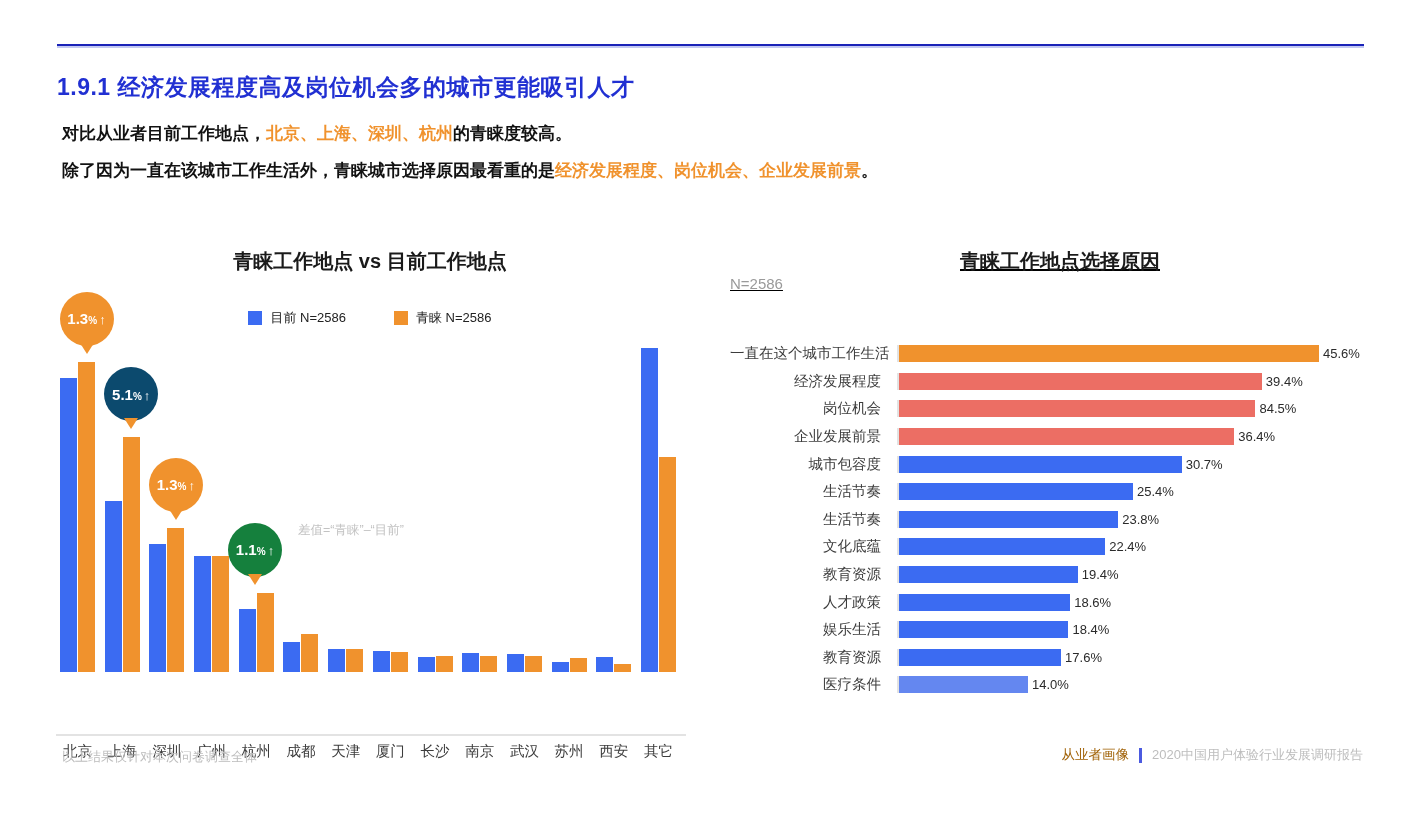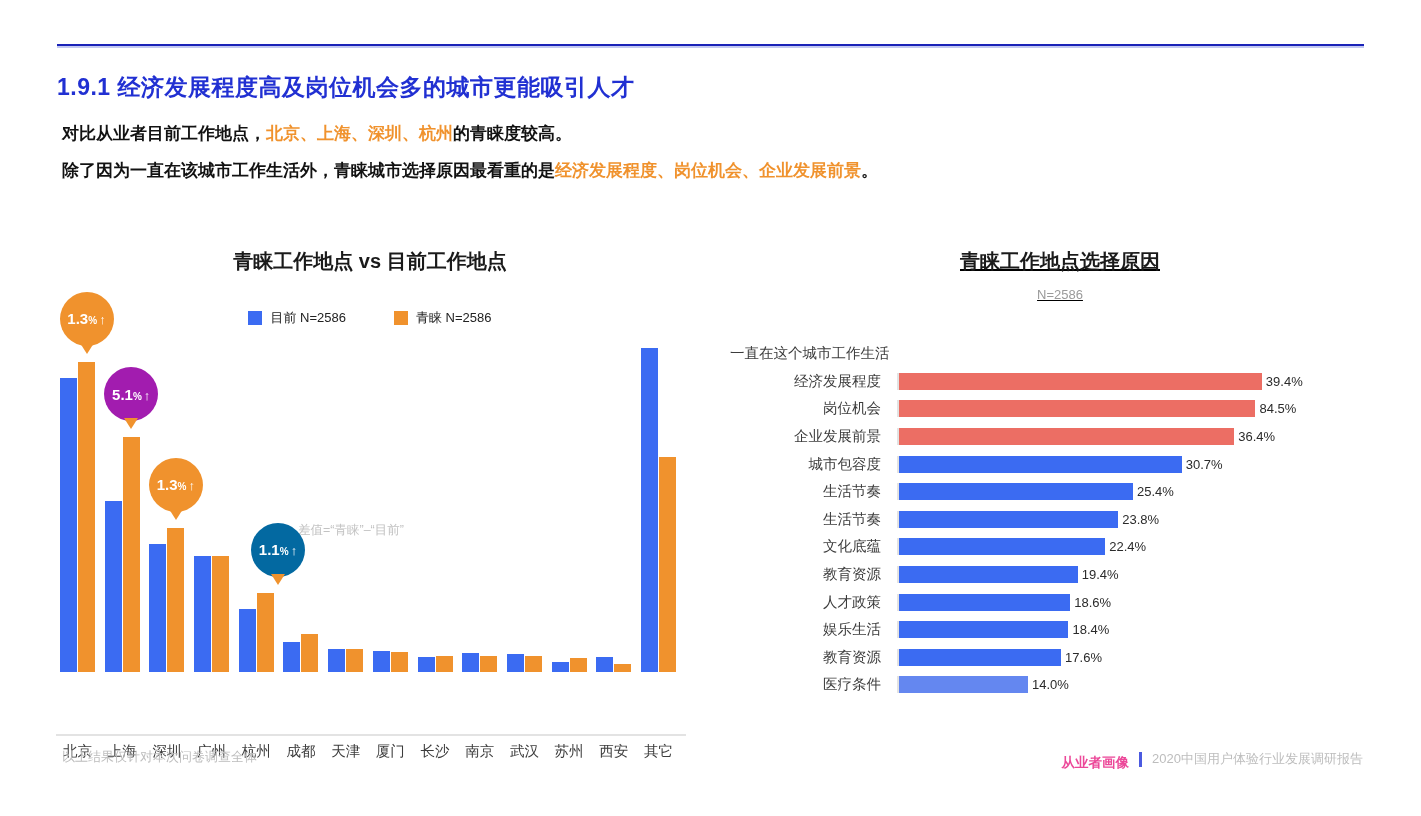--- a/index.html
+++ b/index.html
@@ -39,33 +39,33 @@
                    border-top:11px solid currentColor; }
   .bubble .inner { position:relative; z-index:2; white-space:nowrap; }
   .bubble .pct { font-size:10px; }
   .bubble .arrow { font-size:13px; margin-left:2px; }
 
   .diff-note { position:absolute; left:238px; top:212px; font-size:12.5px; color:#c2c2c2; }
 
   
   .rchart { position:absolute; left:730px; top:248px; width:660px;text-decoration:underline; }
   .rchart-title { text-align:center; font-size:20px; font-weight:bold; color:#1a1a1a; }
-  .rchart-sub { text-align:center; font-size:13px; color:#9a9a9a; margin-top:12px; }
+  .rchart-sub { font-size:15px; color:#9a9a9a; }
   .rrows { position:absolute; left:0; top:92px; width:660px; }
   .rrow { display:flex; align-items:center; height:27.6px; }
   .rrow-label { width:167px; text-align:right; padding-right:16px; font-size:14.5px; color:#3c3c3c;
                 white-space:nowrap; }
   .rrow-barzone { flex:1; border-left:2px solid #e3e3e3; display:flex; align-items:center; }
   .rrow-bar { height:17px; }
   .rrow-val { font-size:13px; color:#2b2b2b; margin-left:4px; white-space:nowrap; }
 
   
   .footer-left { position:absolute; left:62px; top:748px; font-size:13px; color:#bdbdbd; }
   .footer-right { position:absolute; right:58px; top:746px; display:flex; align-items:center; gap:10px; }
-  .footer-brand { font-size:13.5px; font-weight:bold; color:#ec4899;margin-top:8px; }
+  .footer-brand { font-size:13.5px; font-weight:normal; color:#a16207; }
   .footer-divider { width:3px; height:15px; background:#4b5ae0; }
   .footer-report { font-size:13px; color:#bdbdbd; }
 </style>
 </head>
 <body>
 
 <div class="page">
 
   <div class="topline"></div>
 
@@ -130,38 +130,42 @@
         <div class="bar" style="left: 464.923px; width: 17px; height: 16.328px; background: rgb(240, 146, 45);"></div>
         <div class="bar" style="left: 491.615px; width: 17px; height: 10.048px; background: rgb(59, 107, 242);"></div>
         <div class="bar" style="left: 509.615px; width: 17px; height: 13.816px; background: rgb(240, 146, 45);"></div>
         <div class="bar" style="left: 536.308px; width: 17px; height: 15.072px; background: rgb(59, 107, 242);"></div>
         <div class="bar" style="left: 554.308px; width: 17px; height: 7.536px; background: rgb(240, 146, 45);"></div>
         <div class="bar" style="left: 581px; width: 17px; height: 324.048px; background: rgb(59, 107, 242);"></div>
         <div class="bar" style="left: 599px; width: 17px; height: 214.776px; background: rgb(240, 146, 45);"></div>
         <div class="bubble" style="left: -0.5px; top: -18.232px; background: rgb(240, 146, 45); color: rgb(240, 146, 45);">
           <span class="inner" style="color: rgb(255, 255, 255);"><span>1.3</span><span class="pct">%</span><span class="arrow">↑</span></span>
         </div>
-        <div class="bubble" style="left: 44.1923px; top: 57.128px; background: #a21caf; color: rgb(240, 146, 45);">
+        <div class="bubble" style="left: 44.1923px; top: 57.128px; background: #0c4a6e; color: rgb(240, 146, 45);">
           <span class="inner" style="color: rgb(255, 255, 255);"><span>5.1</span><span class="pct">%</span><span class="arrow">↑</span></span>
         </div>
         <div class="bubble" style="left: 88.8846px; top: 147.56px; background: rgb(240, 146, 45); color: rgb(240, 146, 45);">
           <span class="inner" style="color: rgb(255, 255, 255);"><span>1.3</span><span class="pct">%</span><span class="arrow">↑</span></span>
         </div>
-        <div class="bubble" style="left: 191px; top: 212.872px; background: #0369a1; color: rgb(240, 146, 45);">
+        <div class="bubble" style="left: 168px; top: 212.872px; background: #15803d; color: rgb(240, 146, 45);">
           <span class="inner" style="color: rgb(255, 255, 255);"><span>1.1</span><span class="pct">%</span><span class="arrow">↑</span></span>
         </div>
       </div>
   </div>
 
   <div class="rchart">
     <div class="rchart-title">青睐工作地点选择原因</div>
     <div class="rchart-sub">N=2586</div>
     <div class="rrows" id="right-rows">
         <div class="rrow">
           <div class="rrow-label">一直在这个城市工作生活</div>
+          <div class="rrow-barzone">
+            <div class="rrow-bar" style="width: 419.976px; background: rgb(240, 146, 45);"></div>
+            <span class="rrow-val">45.6%</span>
+          </div>
         </div>
         <div class="rrow">
           <div class="rrow-label">经济发展程度</div>
           <div class="rrow-barzone">
             <div class="rrow-bar" style="width: 362.874px; background: rgb(236, 110, 100);"></div>
             <span class="rrow-val">39.4%</span>
           </div>
         </div>
         <div class="rrow">
           <div class="rrow-label">岗位机会</div>

